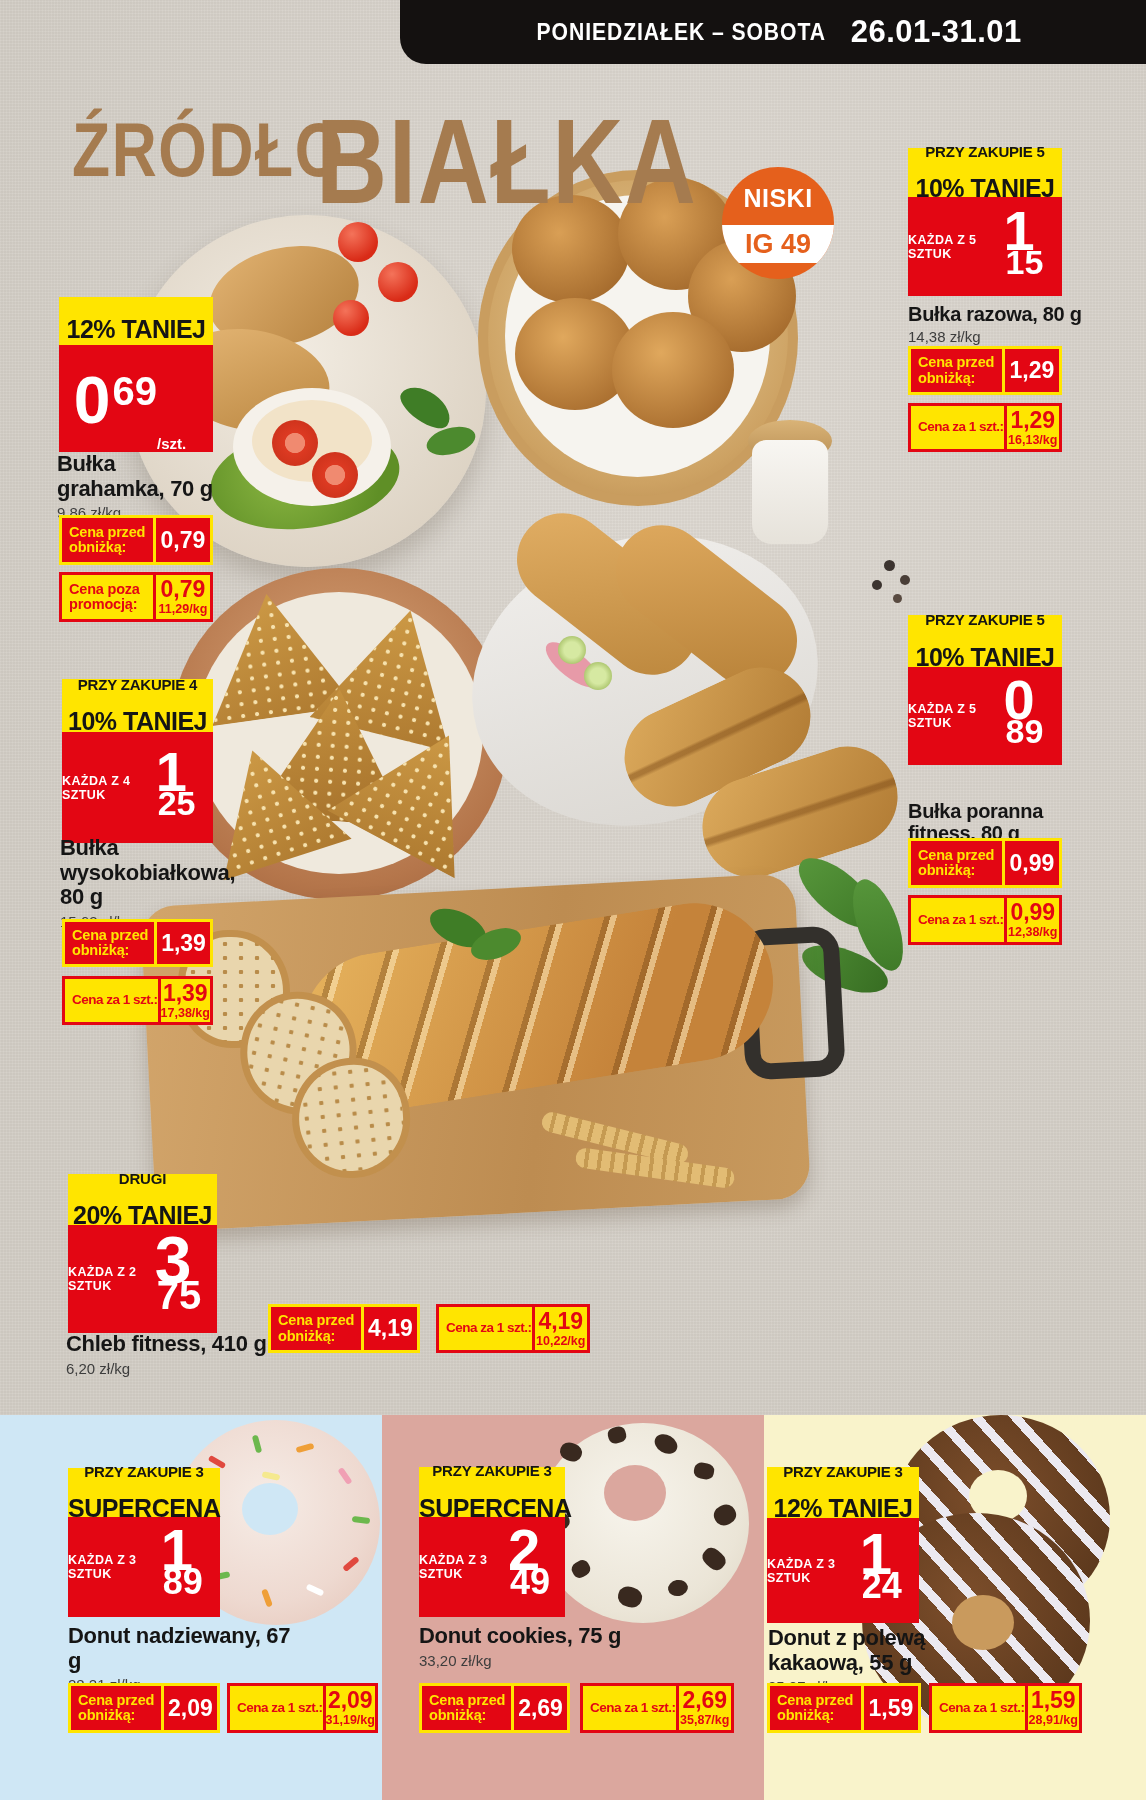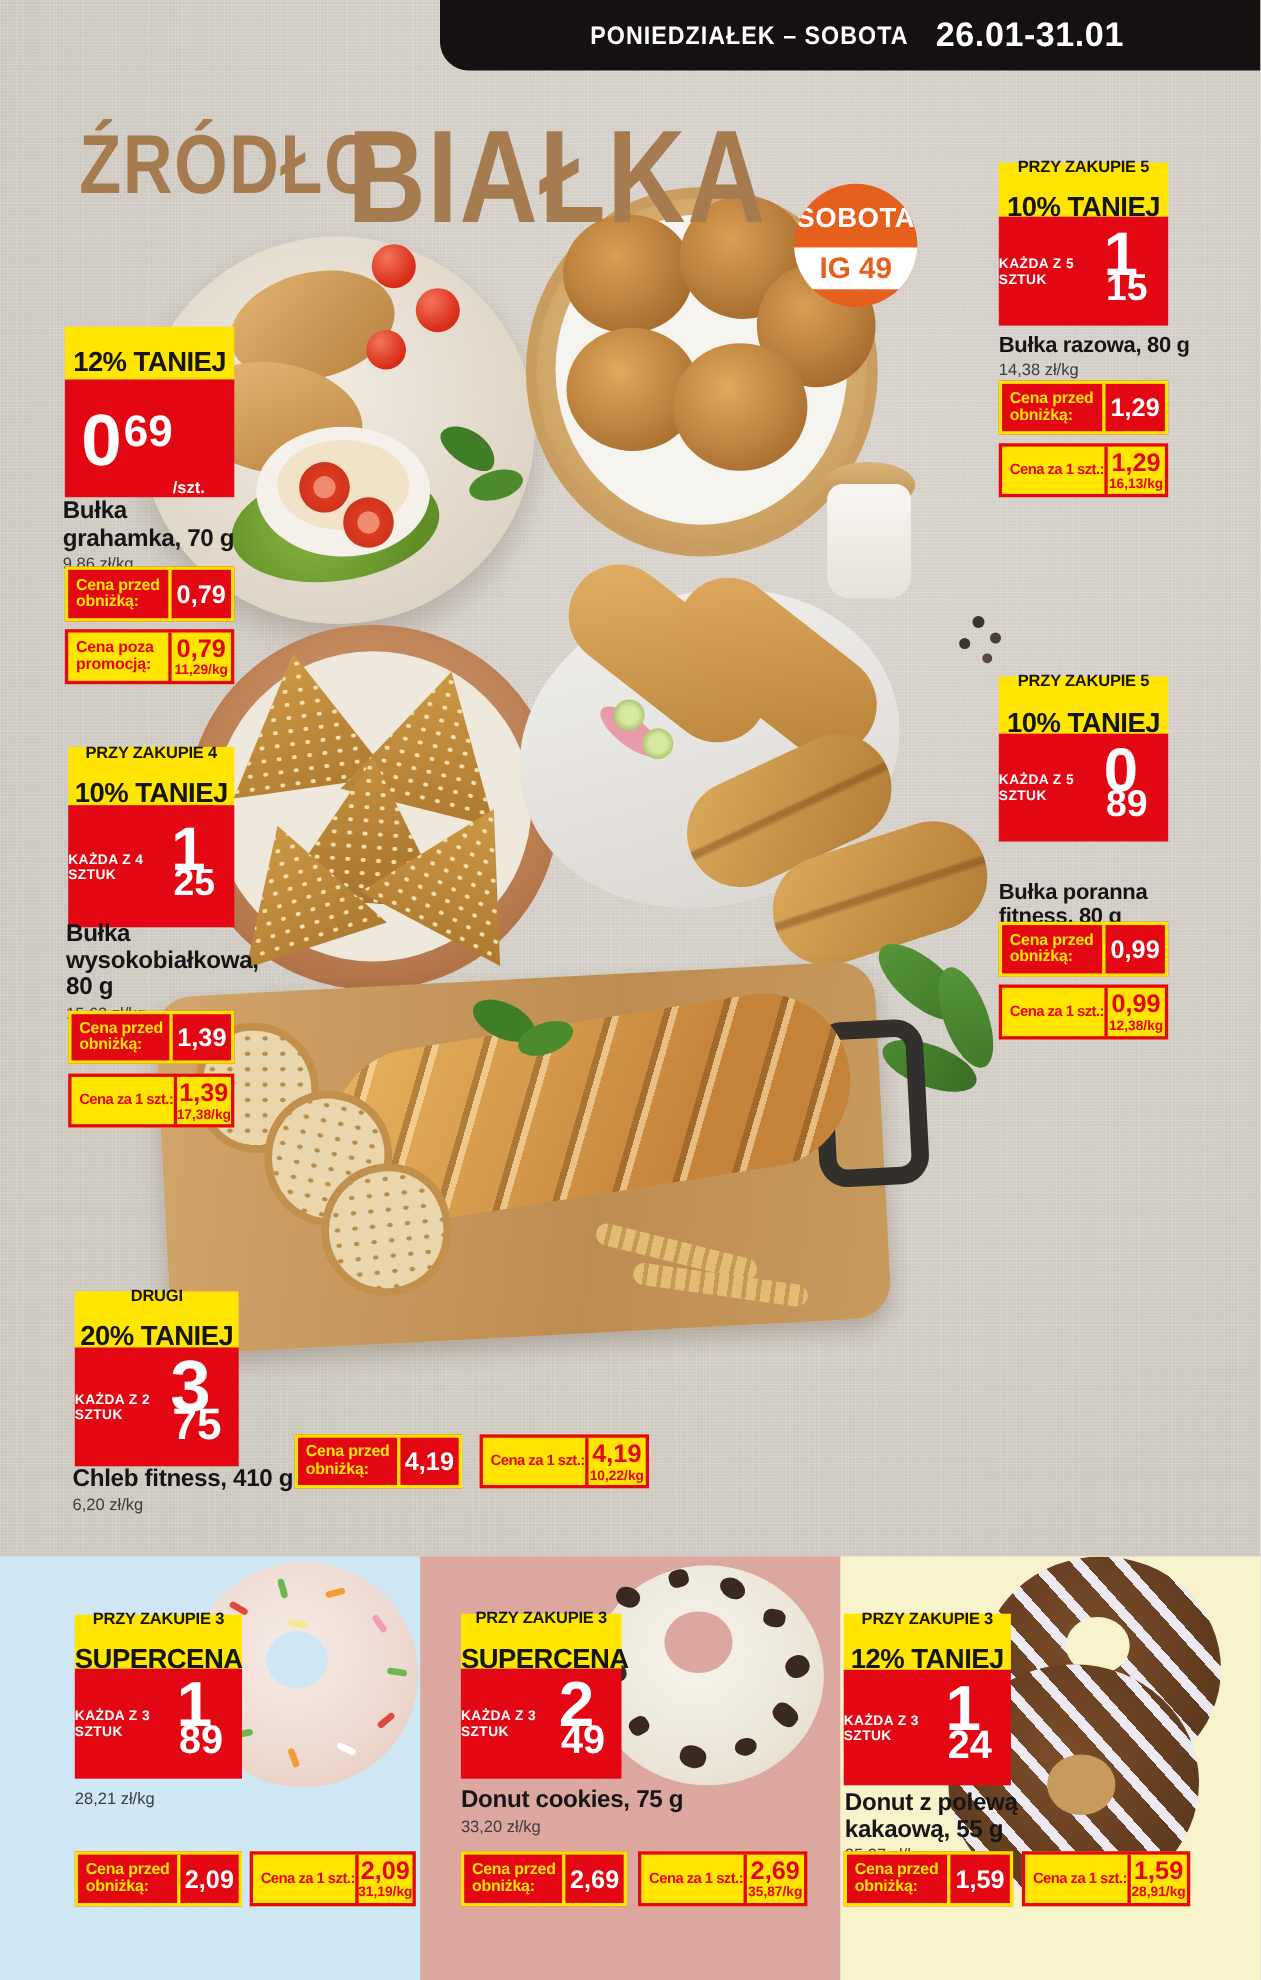--- a/index.html
+++ b/index.html
@@ -154,21 +154,21 @@
 
   <div class="top-banner">
     <span class="tb-sched">PONIEDZIAŁEK – SOBOTA</span>
     <span class="tb-dates">26.01-31.01</span>
   </div>
 
   <div class="t1">ŹRÓDŁO</div>
   <div class="t2">BIAŁKA</div>
 
   <div class="ig-badge">
-    <div class="ig-top">SOBOTA</div>
+    <div class="ig-top">NISKI</div>
     <div class="ig-band">IG 49</div>
   </div>
 
   <div class="offer-box sz-l" style="left:59px;top:297px;width:154px;height:155px;">
     <div class="oh" style="height:48px;">
 
       <div class="oh-b">12% TANIEJ</div>
     </div>
     <div class="ob">
 
@@ -349,20 +349,21 @@
     <div class="oh" style="height:49px;">
       <div class="oh-s">PRZY ZAKUPIE 3</div>
       <div class="oh-b">SUPERCENA</div>
     </div>
     <div class="ob">
       <div class="qty">KAŻDA Z 3 SZTUK</div>
       <div class="bigprice"><span class="int">1</span><span class="sup">89</span></div>
     </div>
   </div>
   <div class="pname" style="left:68px;top:1624px;width:230px;z-index:7;">
+    <div class="nm">Donut nadziewany, 67 g</div>
     <div class="kg">28,21 zł/kg</div>
   </div>
   <div class="prow rowred" style="left:68px;top:1683px;width:152px;height:50px;">
     <div class="pl">Cena przed obniżką:</div>
     <div class="pv">
         <div class="pv-main">2,09</div>
       </div>
   </div>
   <div class="prow rowyel" style="left:227px;top:1683px;width:151px;height:50px;">
     <div class="pl one-line">Cena za 1 szt.:</div>

